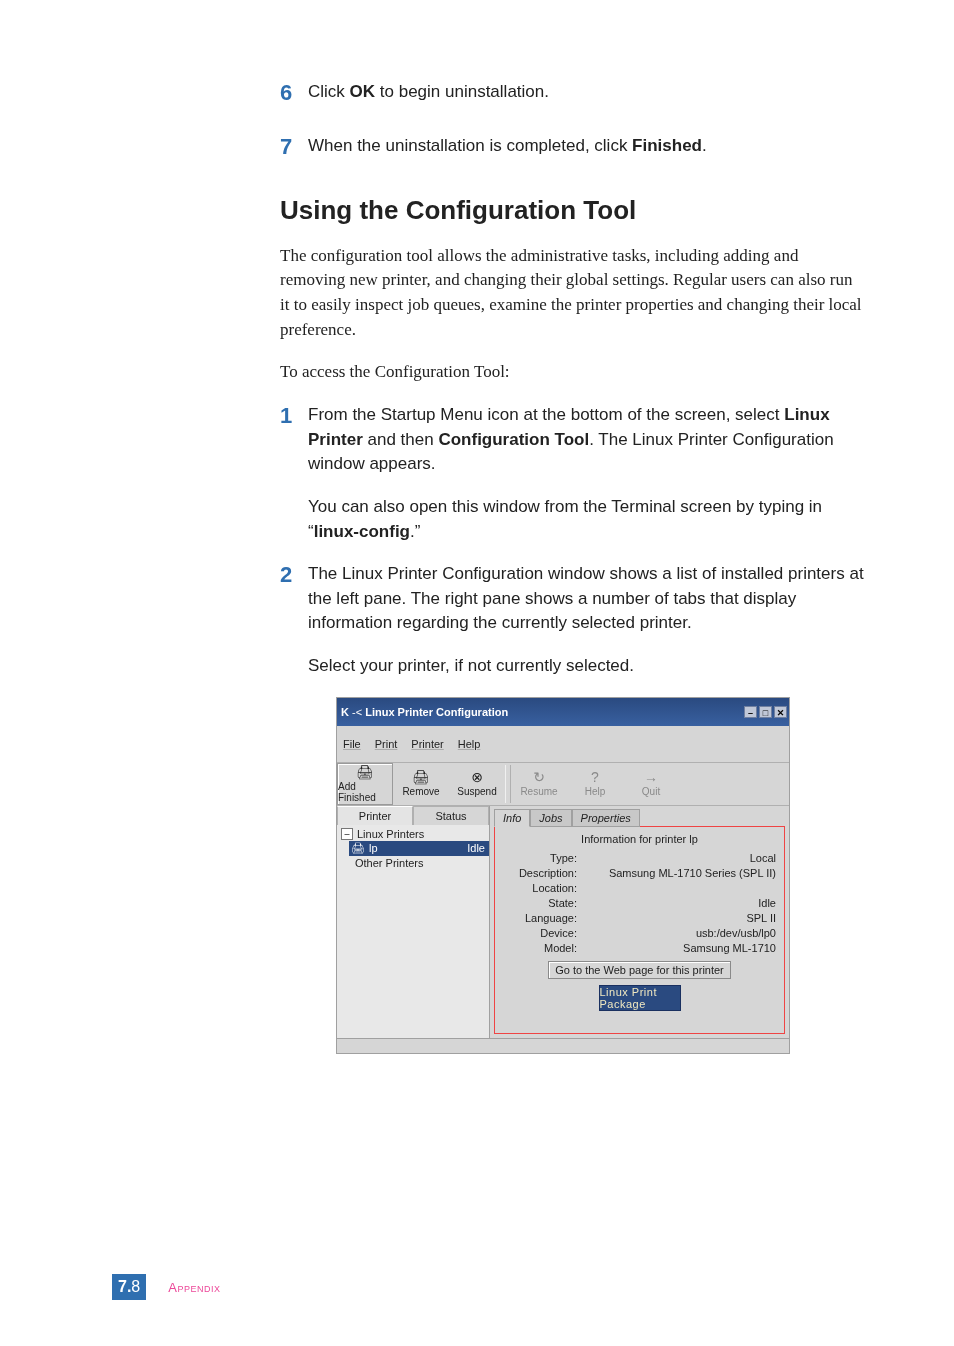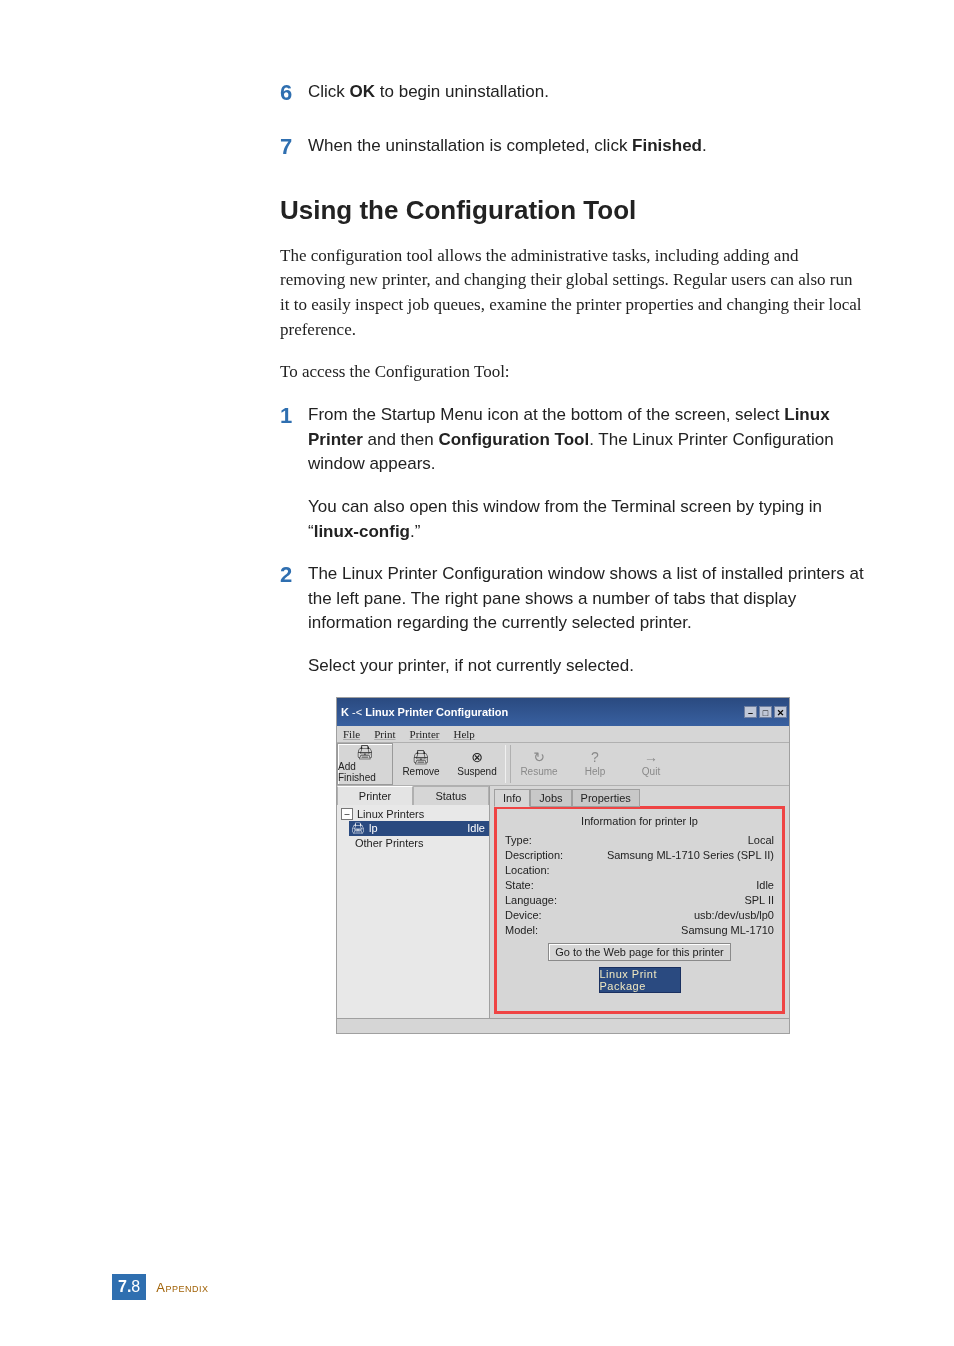--- a/index.html
+++ b/index.html
@@ -85,26 +85,25 @@
     color: #000;
     font-size: 9px;
     line-height: 12px;
     text-align: center;
     border: 1px solid #7080a0;
     box-sizing: border-box;
     font-weight: bold;
   }
   .menubar {
     background: #d6d6d6;
-    padding: 2px 6px;
+    padding: 12px 6px;
     display: flex;
     gap: 14px;
     font-size: 11px;
     border-bottom: 1px solid #b0b0b0;
-    font-family: Liberation Serif, serif;
   }
   .menubar span { text-decoration: underline; text-decoration-color: rgba(0,0,0,0.2);}
   .toolbar {
     display: flex;
     border-bottom: 1px solid #b0b0b0;
     background: #d6d6d6;
   }
   .tool-group {
     display: flex;
   }
@@ -200,48 +199,49 @@
     gap: 0;
     align-items: flex-end;
   }
   .right-tab {
     padding: 2px 8px;
     font-size: 11px;
     border: 1px solid #a0a0a0;
     background: #c8c8c8;
     position: relative;
     top: 1px;
+    font-style: italic;
   }
   .right-tab.active {
     background: #d6d6d6;
     border-bottom: 1px solid #d6d6d6;
     z-index: 2;
     top: 1px;
   }
   .info-panel {
-    border: 3px solid #ef4444;
+    border: 1px solid #ef4444;
     flex: 1;
     background: #d6d6d6;
     padding: 6px 8px 6px 8px;
     display: flex;
     flex-direction: column;
     gap: 3px;
   }
   .info-title {
     text-align: center;
     font-size: 11px;
     padding-bottom: 4px;
   }
   .info-grid {
     display: grid;
     grid-template-columns: 80px 1fr;
     row-gap: 3px;
     font-size: 11px;
   }
-  .info-grid .k { text-align: left; padding-right: 6px;}
+  .info-grid .k { text-align: right; padding-right: 6px;}
   .info-grid .v { text-align: right;}
   .go-btn {
     display: inline-block;
     border: 1px solid #8a8a8a;
     box-shadow: inset 1px 1px 0 #ffffff;
     padding: 2px 6px;
     font-size: 11px;
     background: #d6d6d6;
     margin-top: 4px;
   }
@@ -262,37 +262,37 @@
     background: #d6d6d6;
   }
 
   
   .footer {
     position: absolute;
     left: 112px;
     bottom: 46px;
     display: flex;
     align-items: center;
-    gap: 10px;
+    gap: 22px;
     font-size: 14px;
   }
   .footer-badge {
     background: #2f6fb0;
     color: #ffffff;
     padding: 4px 6px;
     font-weight: bold;
     font-size: 16px;
     letter-spacing: 0;
   }
   .footer-badge .pg { font-weight: normal;}
   .footer-label {
     font-size: 13px;
     letter-spacing: 0.5px;
     font-variant: small-caps;
-    color: #a16207;
+    color: #ec4899;
   }
 </style>
 </head>
 <body>
 
 <div class="page">
 
   <div class="num-item">
     <div class="num">6</div>
     <div class="body-text">

